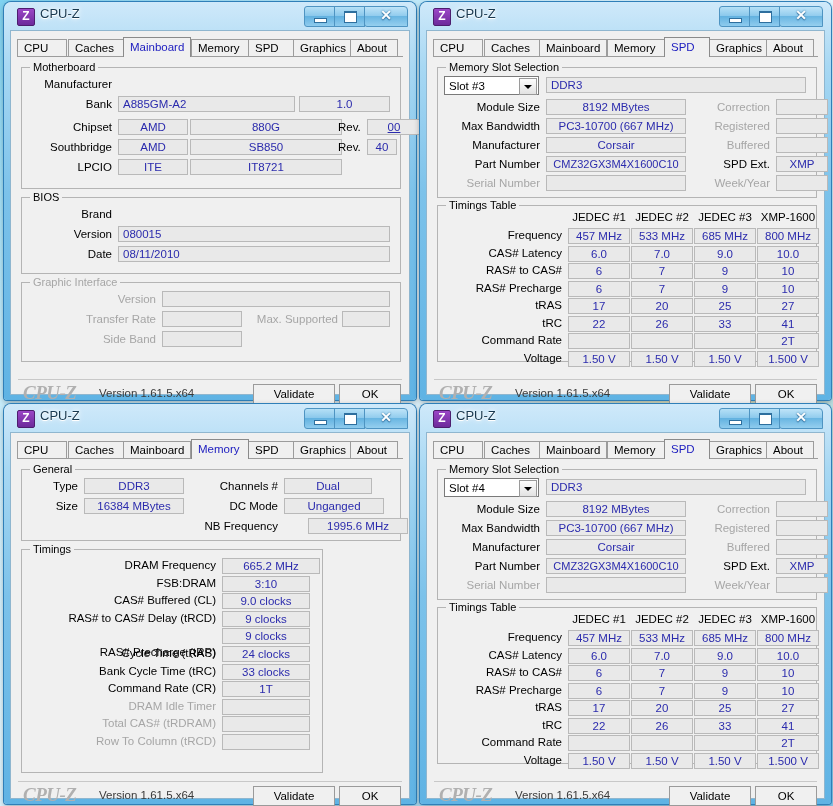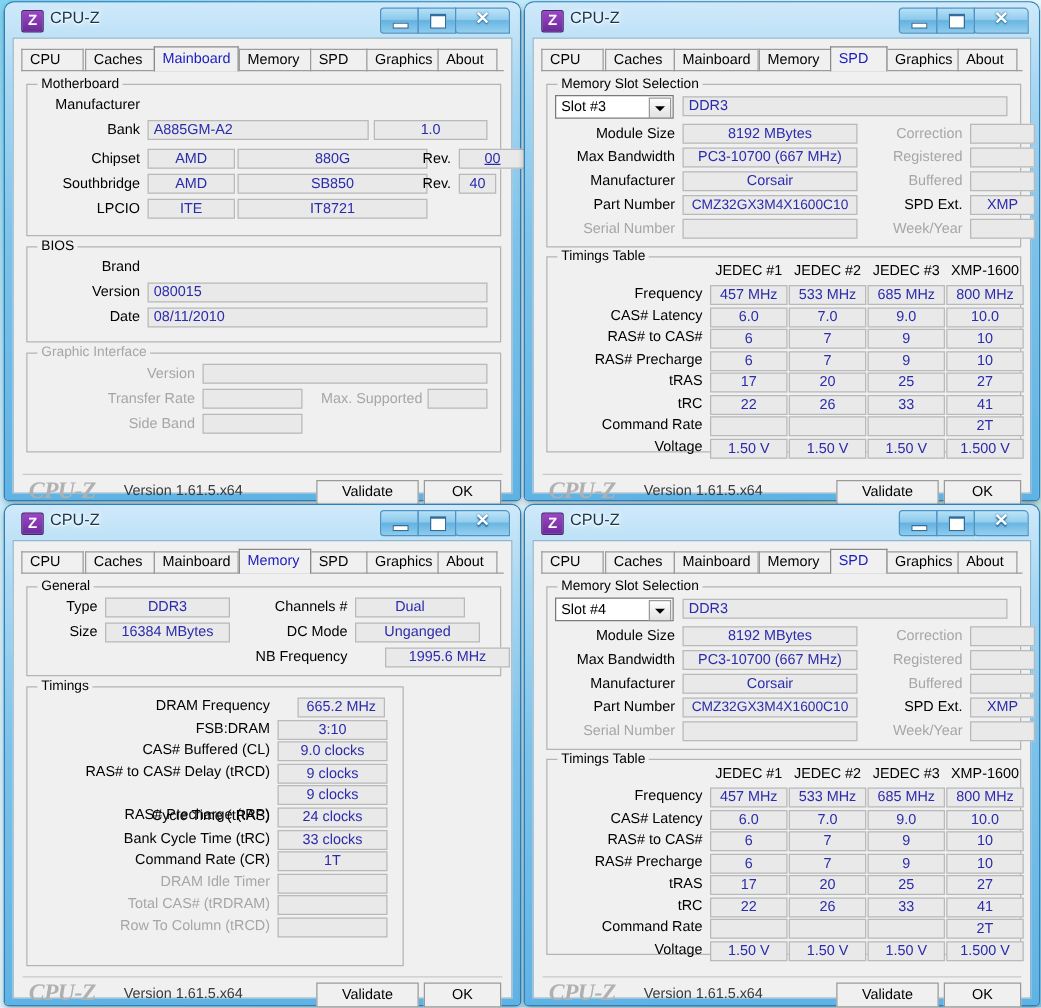--- a/index.html
+++ b/index.html
@@ -372,21 +372,21 @@
         <div class="lbl" style="left:180px;top:30px;width:76px;">DC Mode</div>
         <div class="fld c" style="left:262px;top:28px;width:100px;">Unganged</div>
         <div class="lbl" style="left:164px;top:50px;width:92px;">NB Frequency</div>
         <div class="fld c" style="left:262px;top:48px;width:100px;margin-left:24px;">1995.6 MHz</div>
       </div>
 
       <div class="grp" style="left:10px;top:116px;width:300px;height:222px;">
         <div class="cap">Timings</div>
         <div class="mt-body">
             <div class="lbl" style="left: 4px; top: 9px; width: 190px;">DRAM Frequency</div>
-            <div class="fld c" style="left: 200px; top: 8px; width: 70px; margin-left: 16px;">665.2 MHz</div>
+            <div class="fld c" style="left: 200px; top: 8px; width: 98px;">665.2 MHz</div>
             <div class="lbl" style="left: 4px; top: 26.6px; width: 190px;">FSB:DRAM</div>
             <div class="fld c" style="left: 200px; top: 25.6px; width: 88px;">3:10</div>
             <div class="lbl" style="left: 4px; top: 44.2px; width: 190px;">CAS# Buffered (CL)</div>
             <div class="fld c" style="left: 200px; top: 43.2px; width: 88px;">9.0 clocks</div>
             <div class="lbl" style="left: 4px; top: 61.8px; width: 190px;">RAS# to CAS# Delay (tRCD)</div>
             <div class="fld c" style="left: 200px; top: 60.8px; width: 88px;">9 clocks</div>
             <div class="lbl" style="left: 4px; top: 96px; width: 190px;">RAS# Precharge (tRP)</div>
             <div class="fld c" style="left: 200px; top: 78.4px; width: 88px;">9 clocks</div>
             <div class="lbl" style="left: 4px; top: 97px; width: 190px;">Cycle Time (tRAS)</div>
             <div class="fld c" style="left: 200px; top: 96px; width: 88px;">24 clocks</div>

